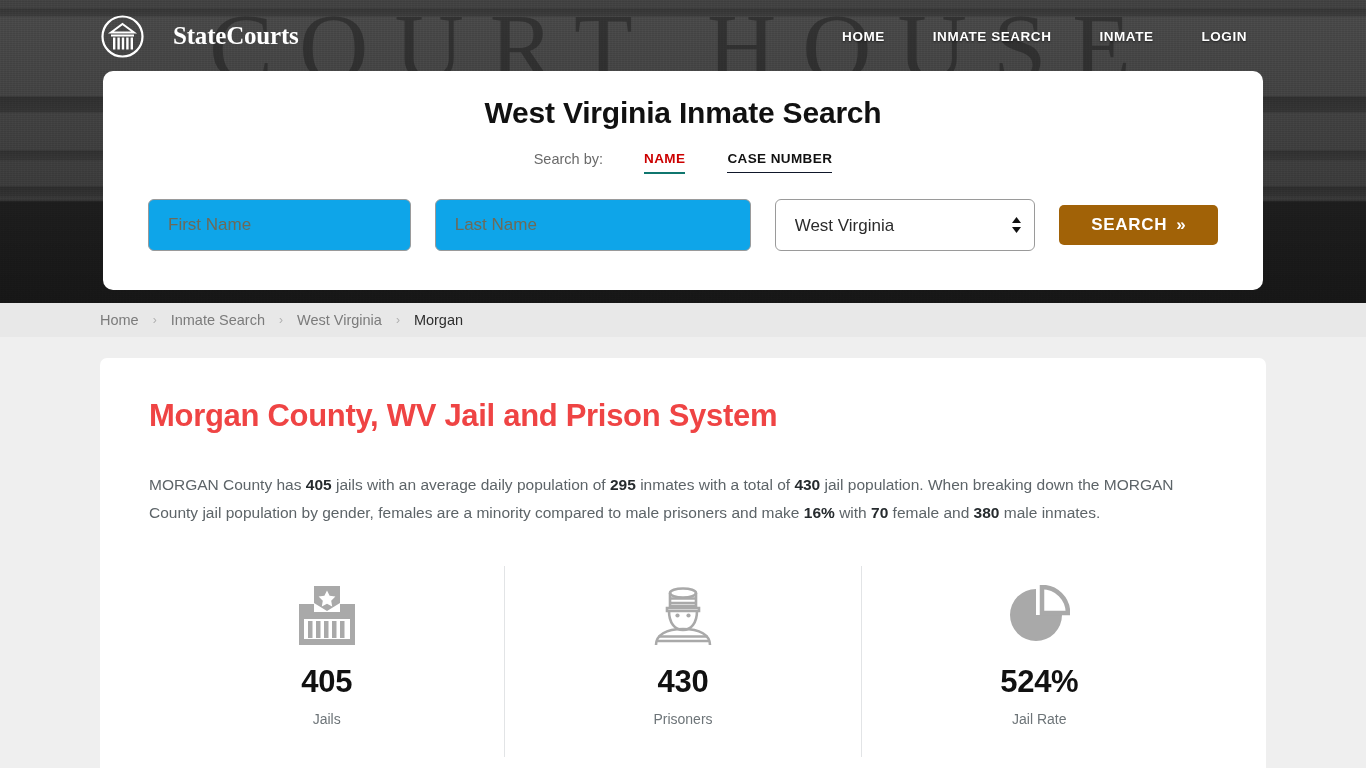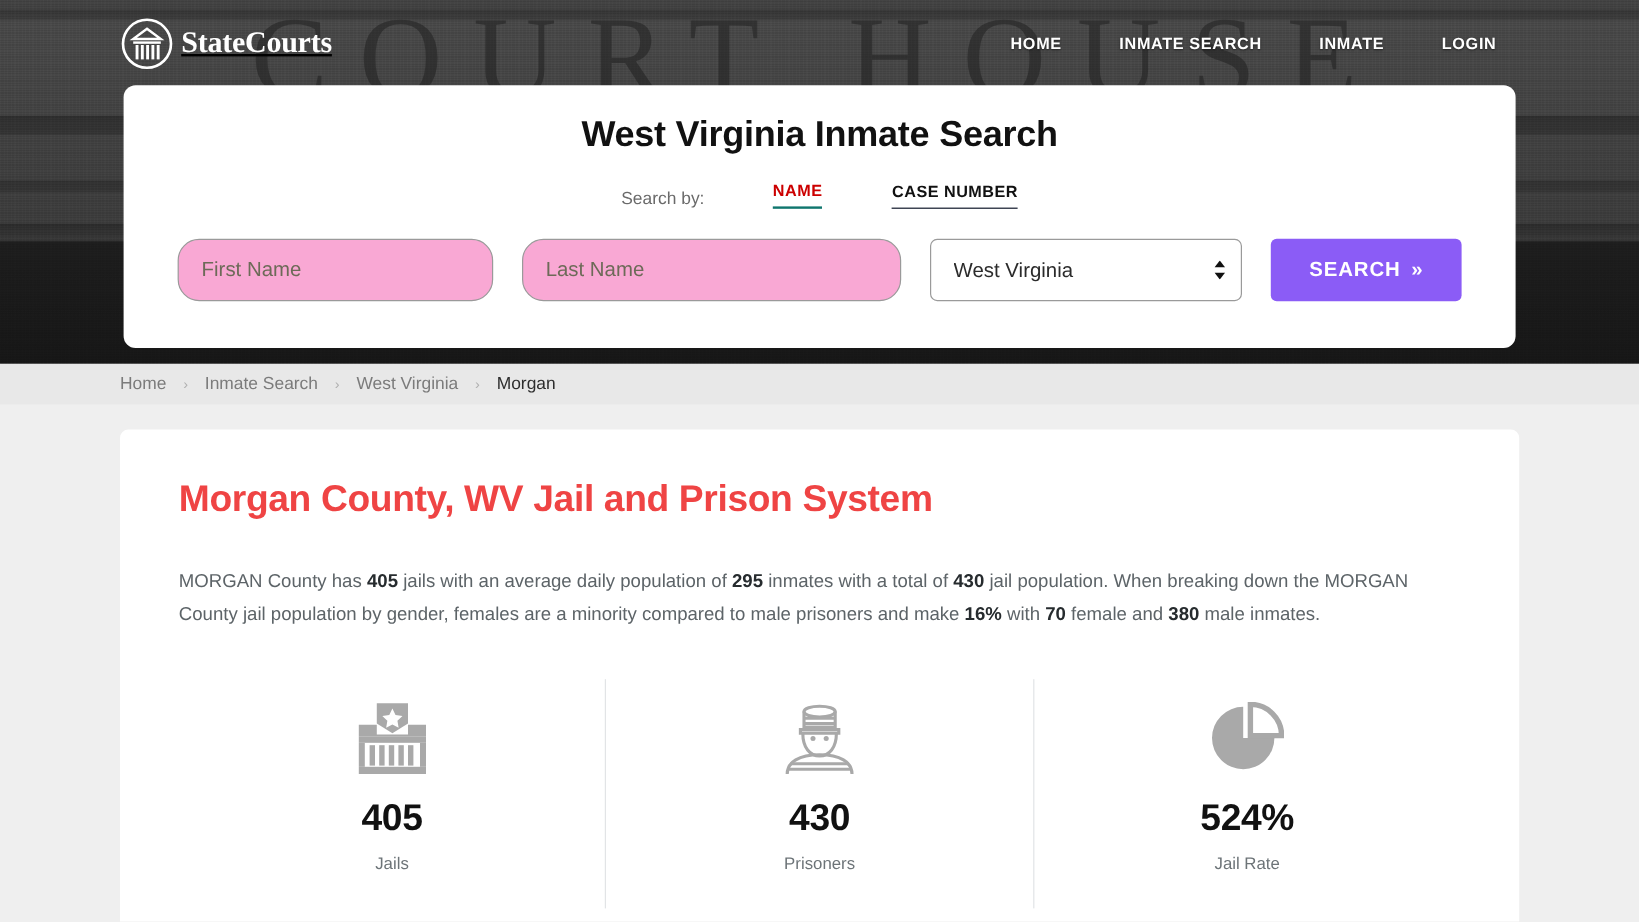--- a/index.html
+++ b/index.html
@@ -57,21 +57,21 @@
   }
 
   .topbar {
     position: absolute; top: 0; left: 0; right: 0;
     height: 72px;
     display: flex;
     align-items: center;
     padding: 0 119px 0 100px;
     z-index: 5;
   }
-  .brand { display: flex; align-items: center; gap: 6px; text-decoration: underline; }
+  .brand { display: flex; align-items: center; gap: 28px; }
   .brand-mark { width: 45px; height: 45px; display: block; }
   .brand-name {
     color: #ffffff;
     font-family: "Liberation Serif", serif;
     font-weight: bold;
     font-size: 25px;
     letter-spacing: -0.2px;
   }
   .nav {
     margin-left: auto;
@@ -107,23 +107,23 @@
   .search-title {
     text-align: center;
     font-size: 30px;
     font-weight: bold;
     color: #111;
     margin: 0;
     letter-spacing: -0.2px;
   }
   .searchby-row {
     display: flex;
-    align-items: flex-end;
+    align-items: flex-start;
     justify-content: center;
-    gap: 16px;
+    gap: 0;
     margin-top: 21px;
   }
   .searchby-label {
     font-size: 14.5px;
     color: #6a6a6a;
     margin-right: 41px;
   }
   .tab {
     font-size: 13.5px;
     font-weight: bold;
@@ -137,22 +137,22 @@
 
   .form-row {
     display: flex;
     align-items: center;
     gap: 24px;
     margin-top: 25px;
   }
   .inp {
     height: 52px;
     border: 1px solid #9a9a9a;
-    border-radius: 18px;
-    background: #f9a8d4;
+    border-radius: 6px;
+    background: #0ea5e9;
     font-size: 17px;
     color: #4b4b3c;
     padding: 0 19px;
     font-family: "Liberation Sans", sans-serif;
     outline: none;
   }
   .inp::placeholder { color: #6d6a58; opacity: 1; }
   #first-name { width: 274px; }
   #last-name  { width: 330px; }
   .sel-wrap { position: relative; width: 274px; }
@@ -173,22 +173,22 @@
   .sel-arrows {
     position: absolute;
     right: 14px; top: 50%;
     transform: translateY(-50%);
     pointer-events: none;
     display: flex; flex-direction: column; gap: 4px;
     color: #111;
   }
   .btn-search {
     width: 166px;
-    height: 52px;
-    background: #8b5cf6;
+    height: 40px;
+    background: #a16207;
     color: #fff;
     border: none;
     border-radius: 5px;
     font-size: 17px;
     font-weight: bold;
     letter-spacing: 0.7px;
     cursor: pointer;
     font-family: "Liberation Sans", sans-serif;
     display: inline-flex;
     align-items: center;

